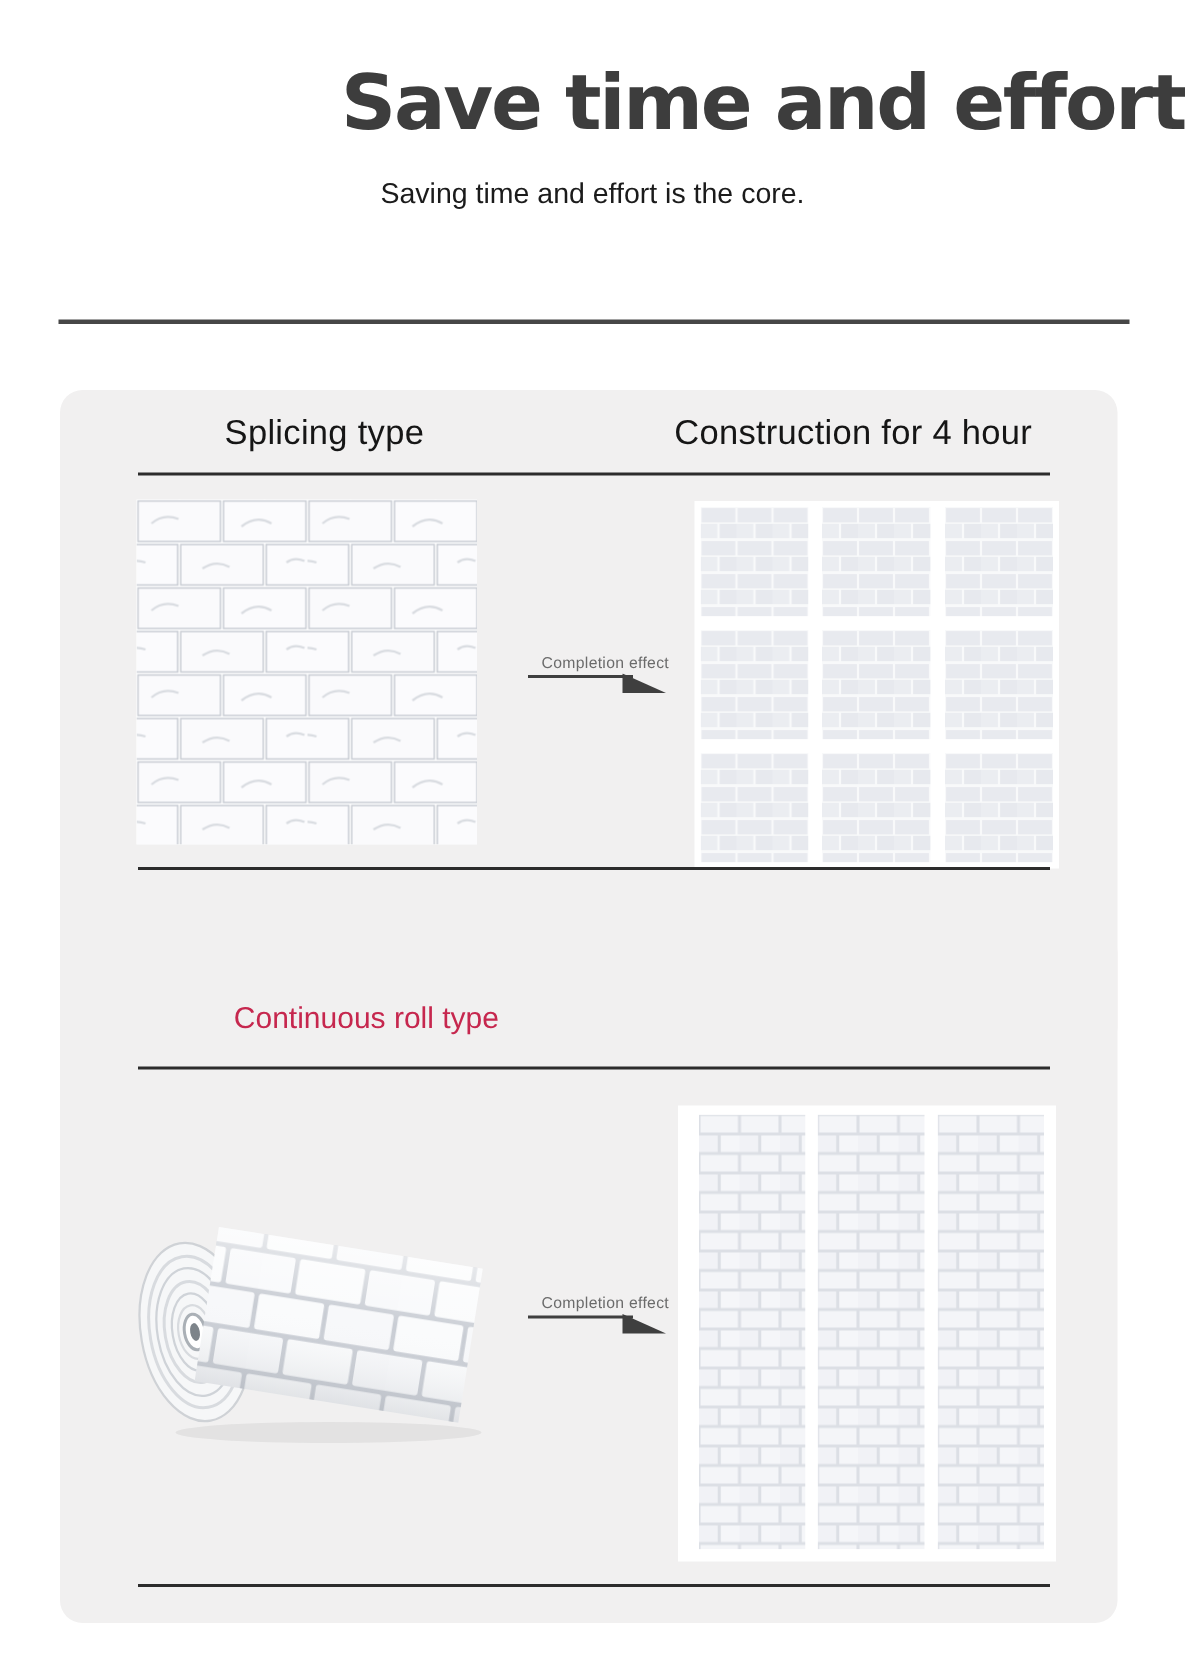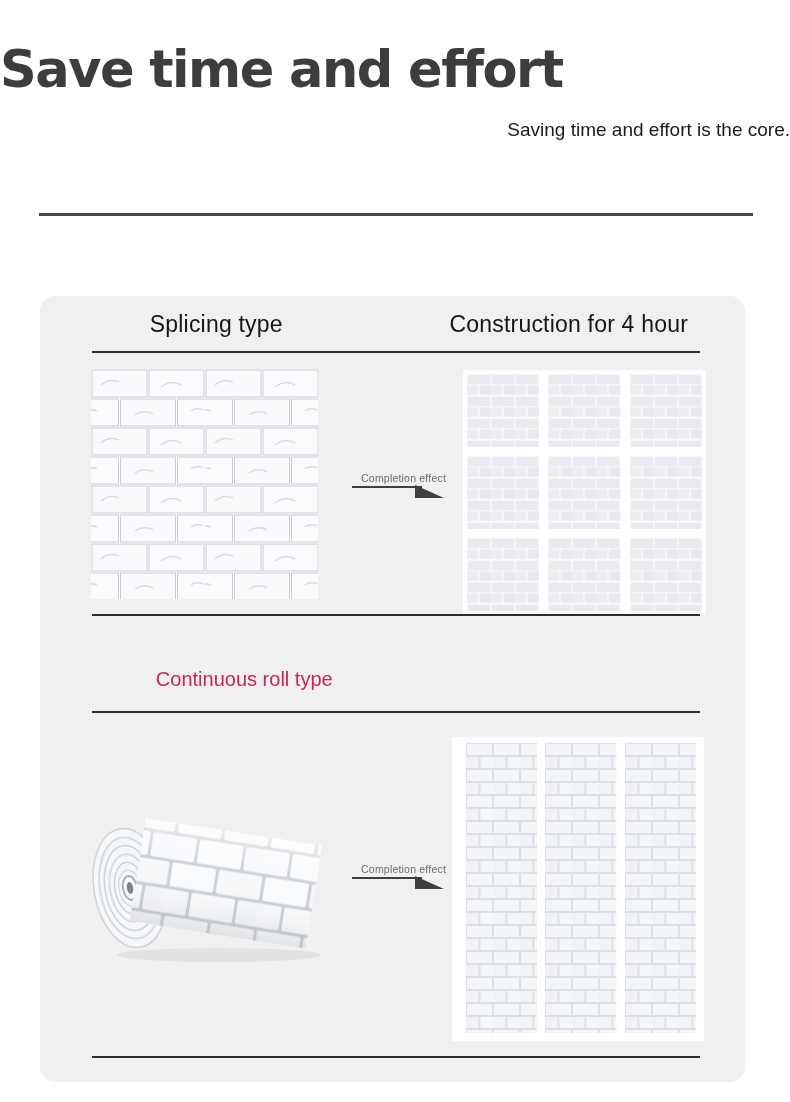--- a/index.html
+++ b/index.html
@@ -4,38 +4,38 @@
 <style>
   * { margin:0; padding:0; box-sizing:border-box; }
   html,body { background:#ffffff; }
   .page {
     position:relative; width:790px; height:1102px; margin:0 auto;
     background:#ffffff; overflow:hidden;
     font-family:"Liberation Sans", sans-serif;
   }
   .title {
     position:absolute; top:40px; left:0; width:100%;
-    text-align:left;
+    text-align:right;
     font-family:"DejaVu Sans", sans-serif;
     font-weight:800; font-size:51px; letter-spacing:-1.5px;
     color:#3d3d3d;
   }
   .subtitle {
     position:absolute; top:119px; left:0; width:100%;
-    text-align:right; font-size:19px; color:#1b1b1b; font-weight:500;
+    text-align:center; font-size:19px; color:#1b1b1b; font-weight:500;
   }
   .top-rule {
     position:absolute; top:213px; left:39px; width:714px; height:3px;
     background:#474747;
   }
   .card {
     position:absolute; left:40px; width:705px;
     background:#f1f0f0; border-radius:15px;
   }
-  .card1 { top:260px; height:440px;margin-top:36px; }
+  .card1 { top:260px; height:440px; }
   .card2 { top:620px; height:462px; }
   .headers { position:absolute; left:0; top:0; width:100%; display:flex; align-items:baseline; }
   .headers h2 { width:50%; text-align:center; font-weight:500; }
   .hdr1 { padding-top:15px; }
   .hdr1 h2 { font-size:23px; color:#161616; letter-spacing:0.2px; }
   .hdr2 { padding-top:48px;margin-left:28px; }
   .hdr2 .h-left  { font-size:20px; color:#c6274e; }
   .hdr2 .h-right { font-size:24px; color:#c6274e; }
   .rule { position:absolute; left:52px; width:608px; height:2px; background:#2c2c2c; }
   .rule-top1 { top:55px; }

